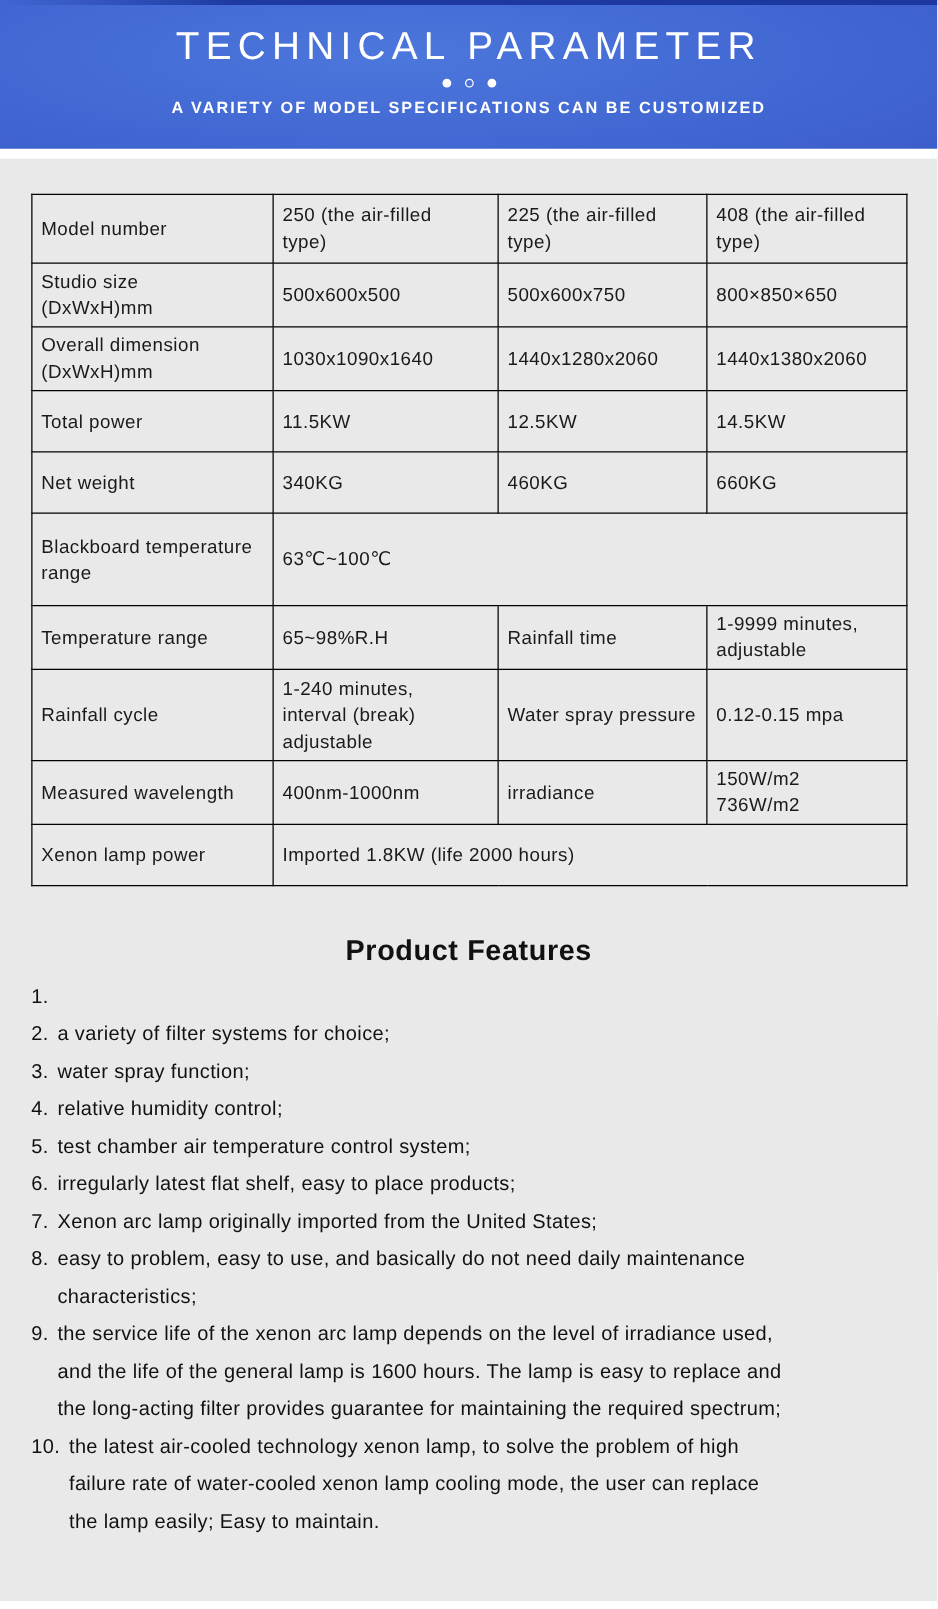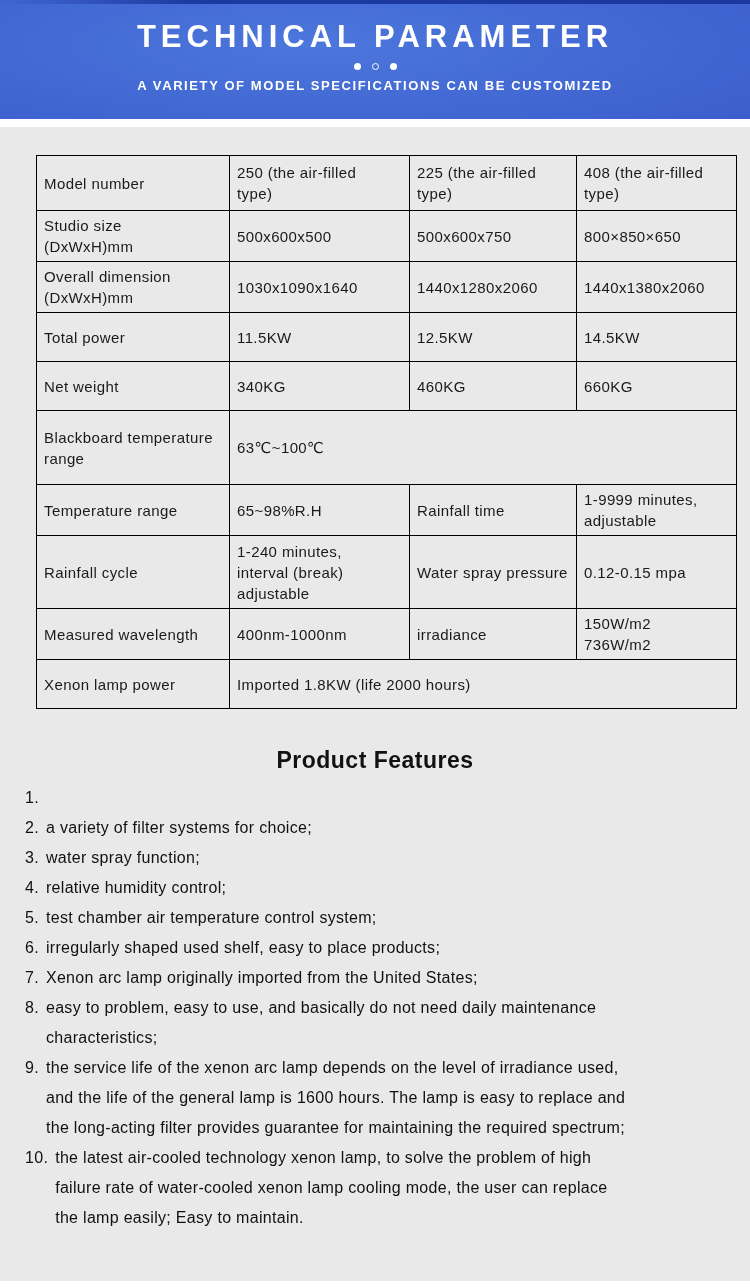--- a/index.html
+++ b/index.html
@@ -19,21 +19,21 @@
     text-align: center;
     padding-top: 20px;
   }
   .banner-top-strip {
     position: absolute; top: 0; left: 0; right: 0; height: 4px;
     background: linear-gradient(to right, rgba(29,58,160,0) 0%, #1d3aa2 25%, #1c38a0 100%);
   }
   .banner h1 {
     color: #ffffff;
     font-size: 31px;
-    font-weight: bold;
+    font-weight: normal;
     letter-spacing: 5px;
     line-height: 34px;
   }
   .dots { margin-top: 9px; display: flex; justify-content: center; align-items: center; gap: 11px; }
   .dot { width: 7px; height: 7px; border-radius: 50%; display: inline-block; }
   .dot.filled { background: #ffffff; }
   .dot.hollow { background: transparent; border: 1.5px solid #ffffff; }
   .banner-subtitle {
     margin-top: 8px;
     color: #ffffff;
@@ -43,21 +43,20 @@
   }
   .white-strip { height: 8px; background: #ffffff; }
 
   
   .content { flex: 1; background: #e9e9e9; padding: 28px 25px 0 25px; }
 
   table.spec {
     border-collapse: collapse;
     width: 700px;
     table-layout: fixed;
-    margin-left: 11px;
   }
   table.spec td {
     border: 1.5px solid #000000;
     font-size: 15px;
     line-height: 21px;
     letter-spacing: 0.4px;
     padding: 4px 4px 4px 7px;
     vertical-align: middle;
     white-space: pre-line;
     overflow: hidden;
@@ -212,21 +211,21 @@
       <li>
           <span class="num">4.</span>
           <span class="txt">relative humidity control;</span>
         </li>
       <li>
           <span class="num">5.</span>
           <span class="txt">test chamber air temperature control system;</span>
         </li>
       <li>
           <span class="num">6.</span>
-          <span class="txt">irregularly shaped used shelf, easy to place products;</span>
+          <span class="txt">irregularly latest flat shelf, easy to place products;</span>
         </li>
       <li>
           <span class="num">7.</span>
           <span class="txt">Xenon arc lamp originally imported from the United States;</span>
         </li>
       <li>
           <span class="num">8.</span>
           <span class="txt">easy to problem, easy to use, and basically do not need daily maintenance
 characteristics;</span>
         </li>

